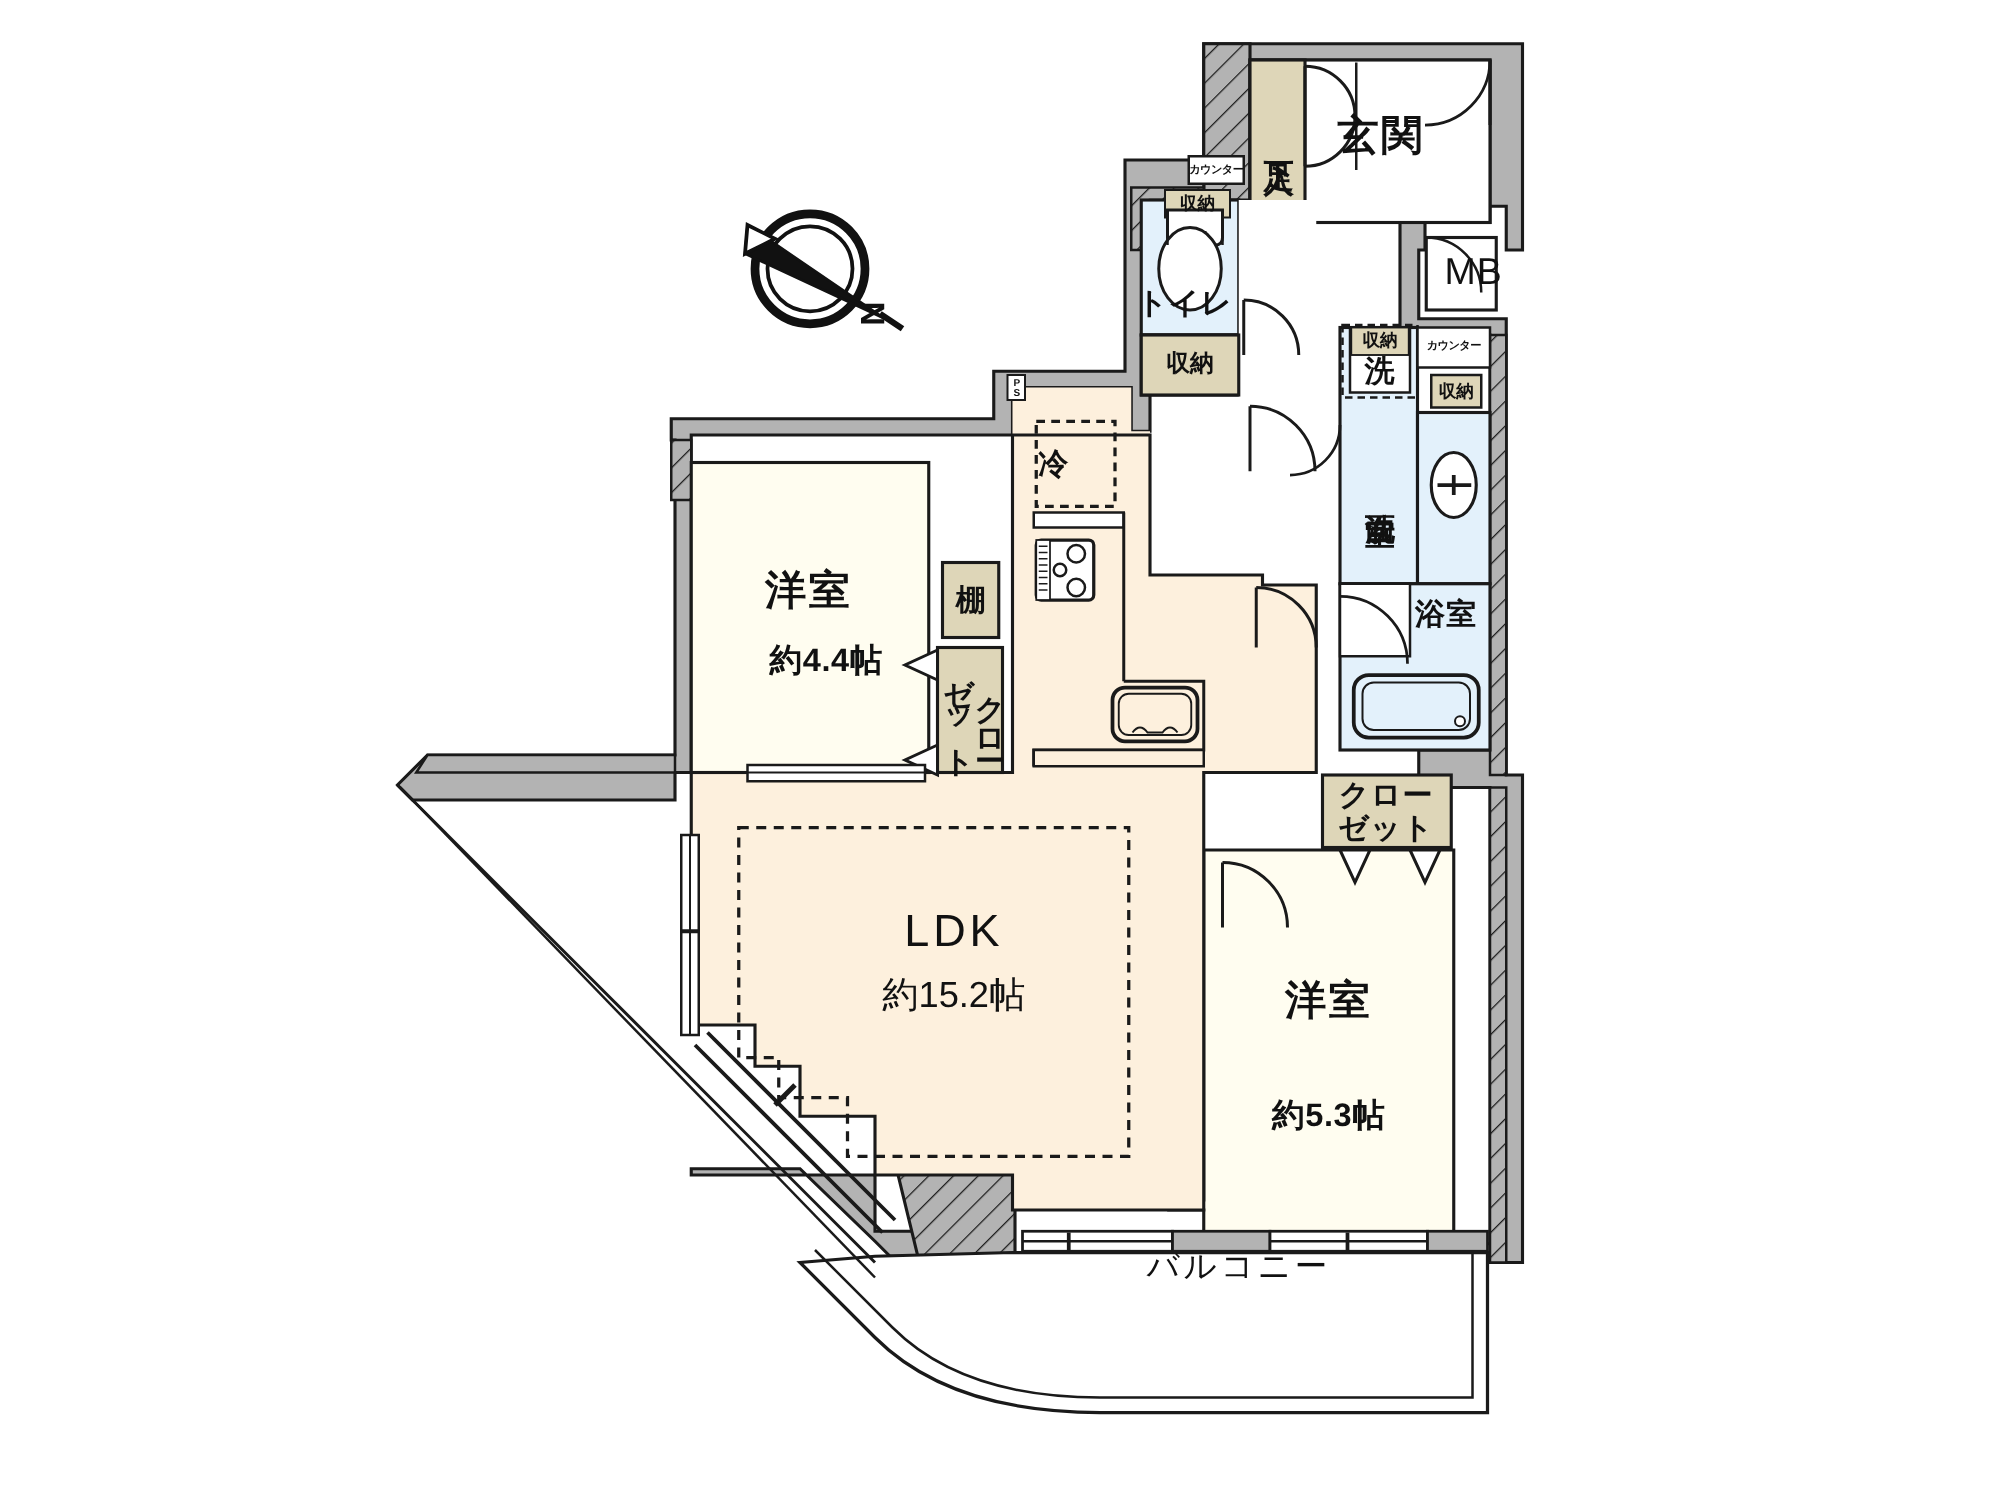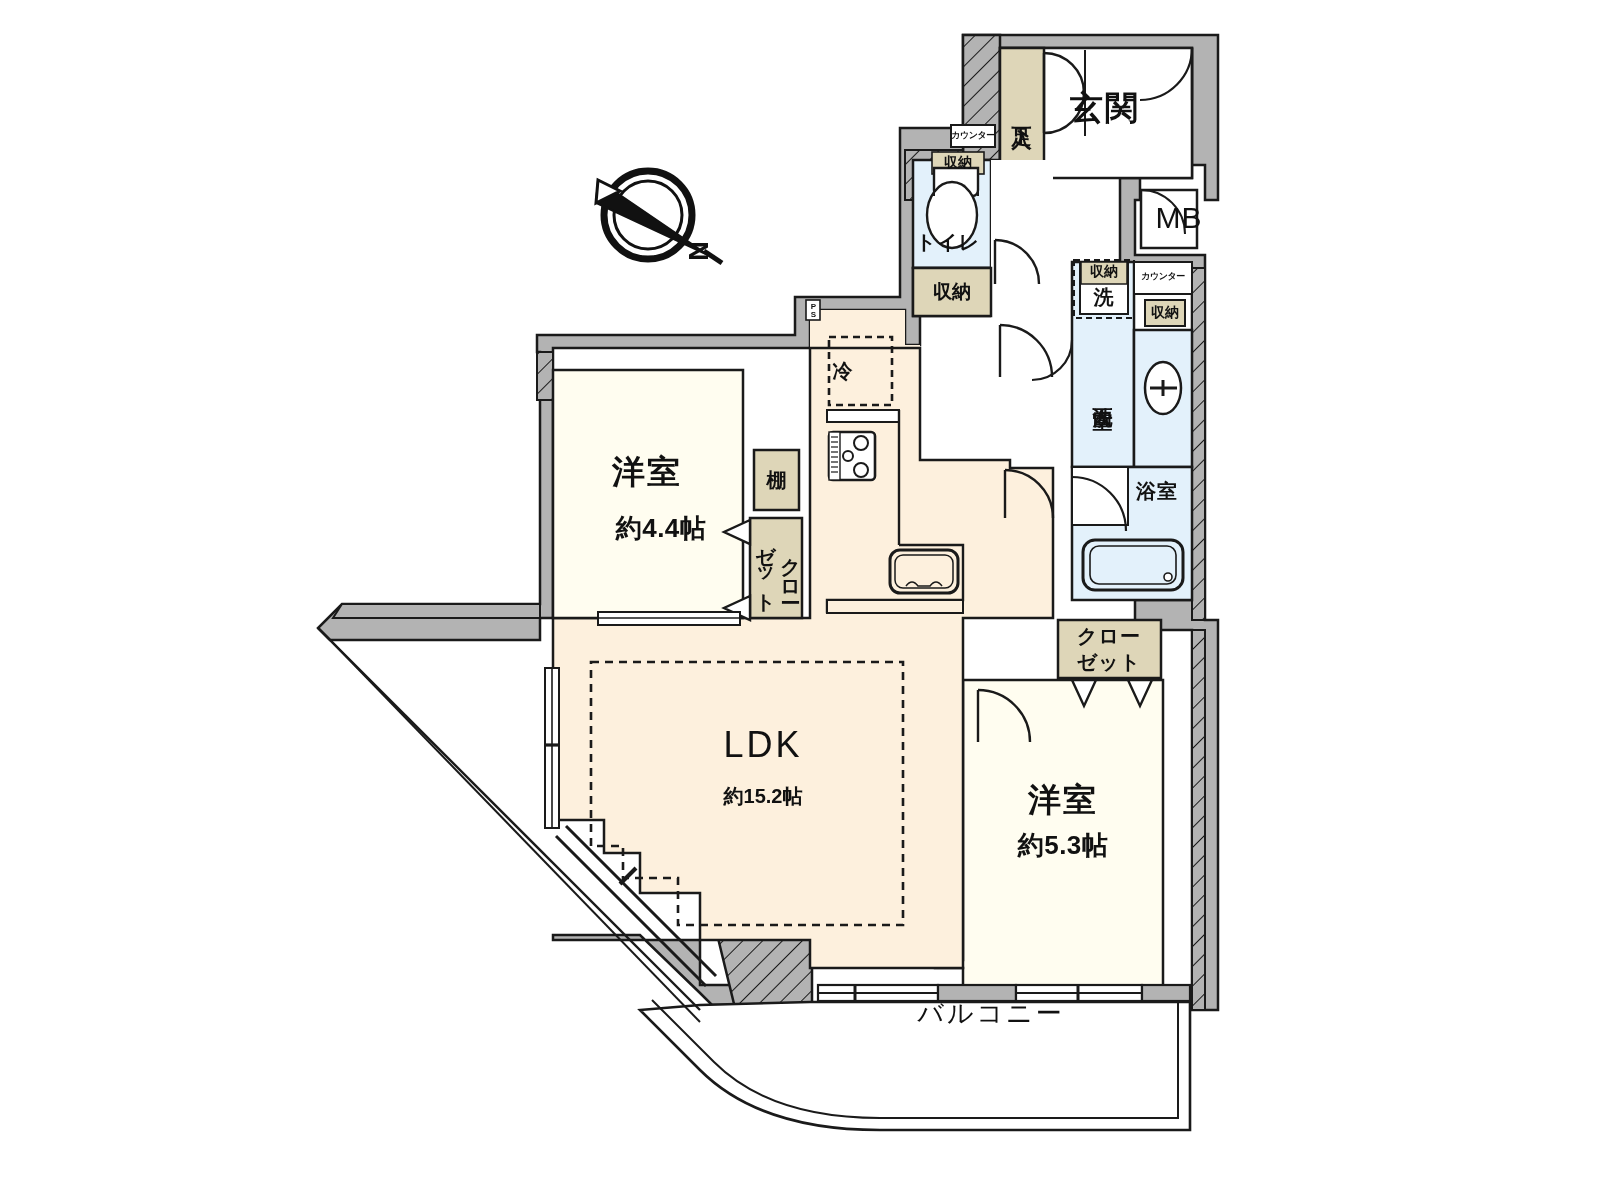--- a/index.html
+++ b/index.html
@@ -13,22 +13,22 @@
   svg#floorplan { position:absolute; left:0; top:0; width:1600px; height:1200px; display:block; }
   .lbl {
     position:absolute; text-align:center; color:#111;
     font-family:"Liberation Sans","DejaVu Sans",sans-serif;
     line-height:1.08; white-space:nowrap; pointer-events:none;
     transform:translate(-50%,-50%);
   }
   .lbl-room   { font-size:33px; font-weight:600; letter-spacing:2px; }
   .lbl-area   { font-size:26px; font-weight:600; letter-spacing:0.5px; }
   .lbl-ldk    { font-size:36px; font-weight:500; letter-spacing:3px; }
-  .lbl-ldkA   { font-size:20px; font-weight:700; }
-  .lbl-mid    { font-size:20px; font-weight:600; letter-spacing:1px; }
+  .lbl-ldkA   { font-size:29px; font-weight:400; }
+  .lbl-mid    { font-size:24px; font-weight:600; letter-spacing:1px; }
   .lbl-sm     { font-size:19px; font-weight:600; letter-spacing:0px; }
   .lbl-xs     { font-size:14px; font-weight:600; }
   .lbl-tiny   { font-size:9px; font-weight:600; letter-spacing:-0.5px; }
   .lbl-ps     { font-size:8px; font-weight:600; letter-spacing:-0.5px; line-height:1.0; }
   .lbl-mb     { font-size:30px; font-weight:500; letter-spacing:1px;margin-left:10px; }
   .lbl-bal    { font-size:26px; font-weight:500; letter-spacing:3px; }
   .vstack     { line-height:1.0; }
 </style>
 </head>
 <body>
@@ -292,21 +292,21 @@
 
   <div class="lbl lbl-mid" style="left:777px; top:481px;">棚</div>
 
   <div class="lbl lbl-mid vstack" style="left:791px; top:568px; writing-mode:vertical-rl; text-orientation:upright;">クロー</div>
   <div class="lbl lbl-mid vstack" style="left:766px; top:568px; writing-mode:vertical-rl; text-orientation:upright;">ゼット</div>
 
   <div class="lbl lbl-room" style="left:647px; top:472px;">洋室</div>
   <div class="lbl lbl-area" style="left:647px; top:528px;margin-left:14px;">約4.4帖</div>
 
   <div class="lbl lbl-room" style="left:1063px; top:800px;">洋室</div>
-  <div class="lbl lbl-area" style="left:1063px; top:845px;text-align:right;">約5.3帖</div>
+  <div class="lbl lbl-area" style="left:1063px; top:892px;text-align:right;">約5.3帖</div>
 
   <div class="lbl lbl-ldk" style="left:763px; top:745px;text-align:right;">LDK</div>
   <div class="lbl lbl-ldkA" style="left:763px; top:797px;">約15.2帖</div>
 
   <div class="lbl lbl-bal" style="left:991px; top:1013px;">バルコニー</div>
 
   <div class="lbl" style="left:697px; top:251px; font-size:27px; font-weight:700; transform:translate(-50%,-50%) rotate(90deg);">N</div>
 
 </div>
 

